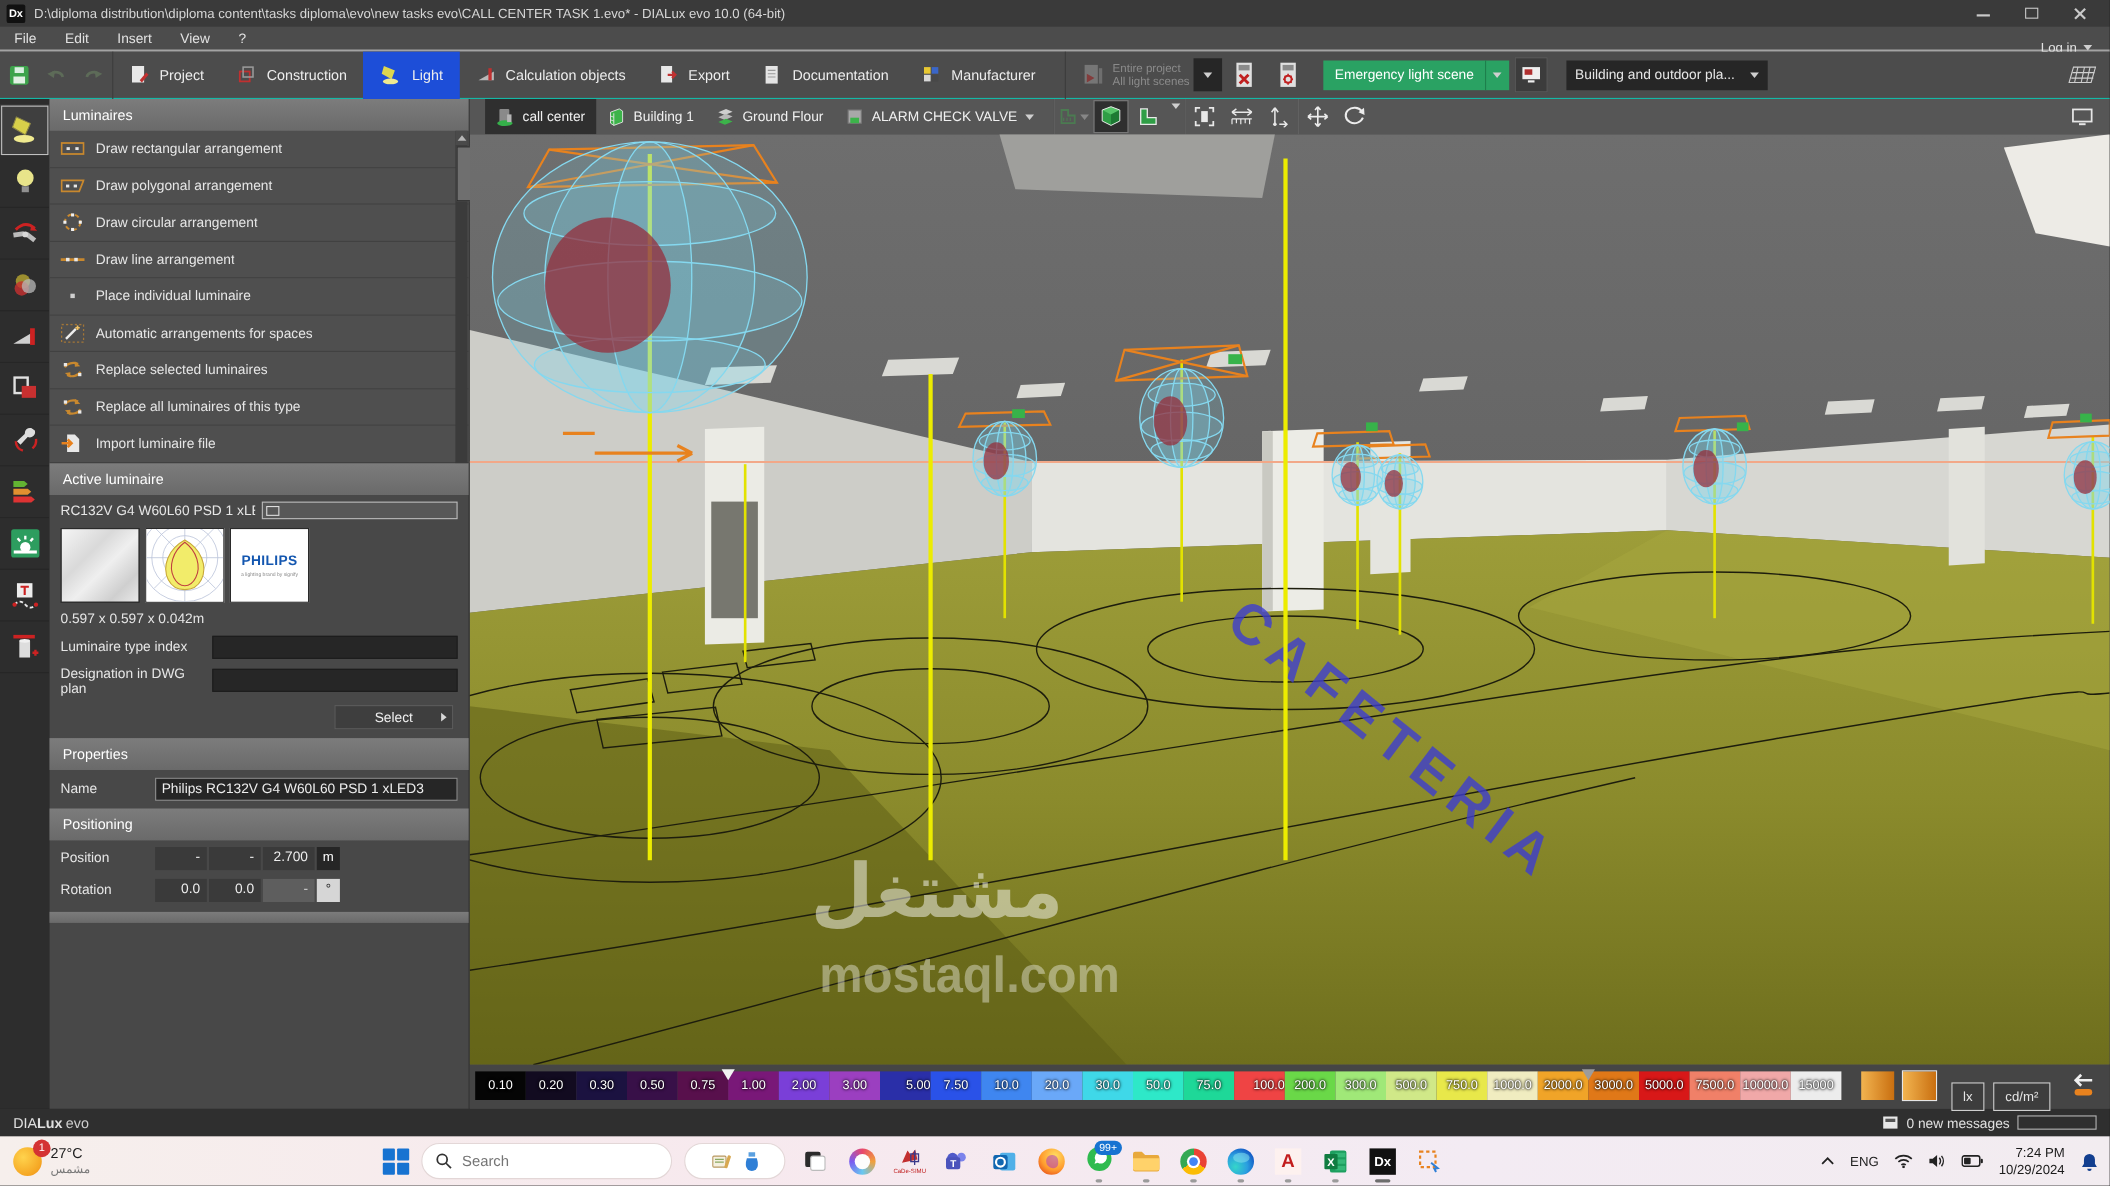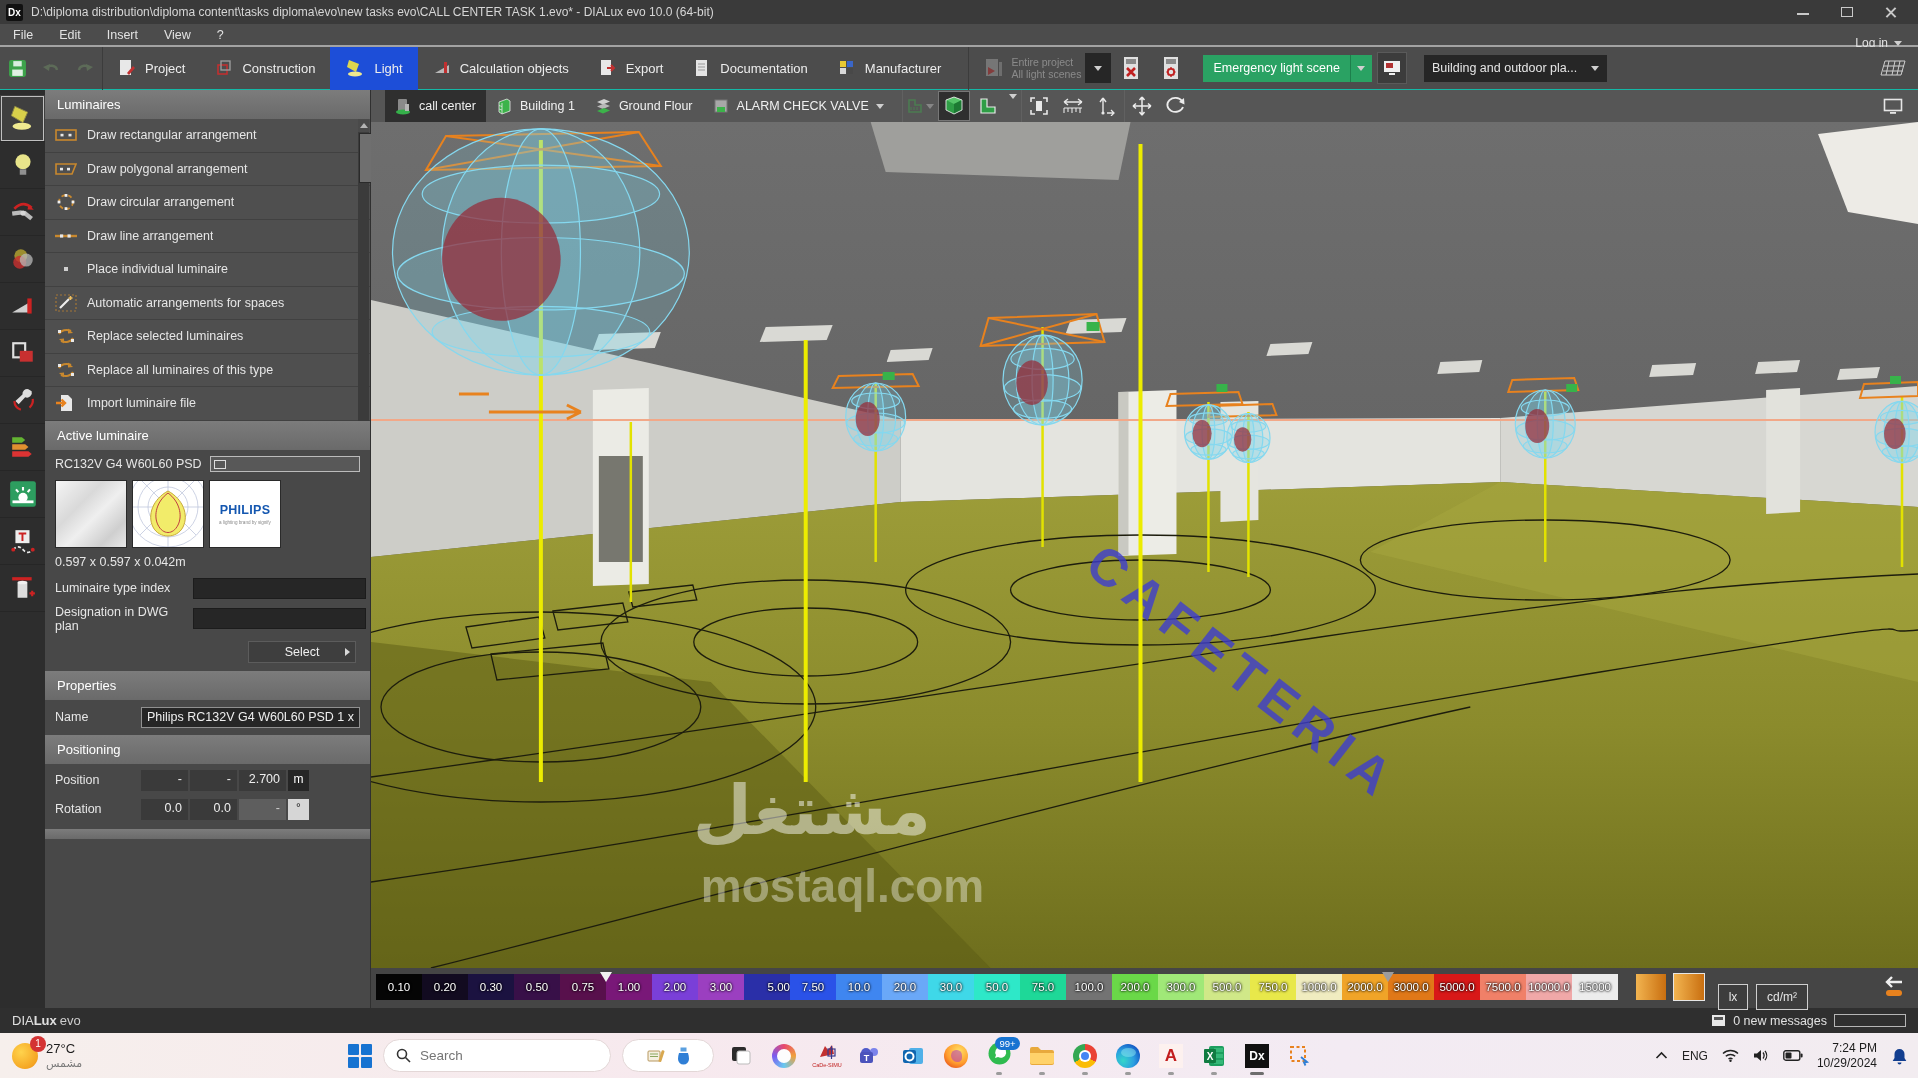--- a/index.html
+++ b/index.html
@@ -42,21 +42,21 @@
 
   
   .workspace { flex:1 1 auto; display:flex; min-height:0; }
 
   
   .rail { width:45px; background:#2d2d2d; flex:0 0 auto; display:flex; flex-direction:column; padding-top:5px; }
   .railcell { width:45px; height:47px; display:flex; align-items:center; justify-content:center; border-bottom:1px solid #262626; }
   .railcell.sel { background:#3f3f3f; outline:1px solid #c0c0c0; outline-offset:-2px; }
 
   
-  .sidebar { width:325px; background:#484848; flex:0 0 auto; display:flex; flex-direction:column; font-size:12.5px; color:#e6e6e6; position:relative; }
+  .sidebar { width:381px; background:#484848; flex:0 0 auto; display:flex; flex-direction:column; font-size:12.5px; color:#e6e6e6; position:relative; }
   .shead { background:linear-gradient(#7c7c7c,#6a6a6a); color:#fff; font-size:13px; padding:7px 12px; flex:0 0 auto; }
   .tools { position:relative; flex:0 0 auto; }
   .trow { height:33.5px; display:flex; align-items:center; gap:10px; padding:0 26px 0 10px; background:#4f4f4f; border-bottom:1px solid #414141; cursor:pointer; }
   .trow span { white-space:nowrap; overflow:hidden; }
   .sbar { position:absolute; right:1px; top:0; bottom:0; width:11px; background:#3b3b3b; }
   .sbar .up { position:absolute; top:0; left:0; right:0; height:13px; background:#4a4a4a; display:flex; align-items:center; justify-content:center; }
   .sbar .up::after { content:""; width:0;height:0;border-left:4px solid transparent;border-right:4px solid transparent;border-bottom:5px solid #b5b5b5; }
   .sbar .thumb { position:absolute; top:14px; left:1px; right:1px; height:50px; background:#6f6f6f; }
   .alum-name { display:flex; align-items:center; padding:6px 10px 4px; gap:6px; }
   .alum-name span { flex:1; font-size:12.5px; white-space:nowrap; overflow:hidden; }
@@ -794,21 +794,21 @@
             <div class="fcseg" style="background: rgb(121, 24, 120);">1.00</div>
             <div class="fcseg" style="background: rgb(122, 63, 216);">2.00</div>
             <div class="fcseg" style="background: rgb(155, 63, 192);">3.00</div>
             <div class="fcseg" style="background: rgb(42, 47, 168); text-align: right;">5.00</div>
             <div class="fcseg" style="background: rgb(42, 82, 232);">7.50</div>
             <div class="fcseg" style="background: rgb(63, 134, 240);">10.0</div>
             <div class="fcseg" style="background: rgb(106, 168, 248);">20.0</div>
             <div class="fcseg" style="background: rgb(63, 216, 232);">30.0</div>
             <div class="fcseg" style="background: rgb(46, 232, 200);">50.0</div>
             <div class="fcseg" style="background: rgb(30, 216, 152);">75.0</div>
-            <div class="fcseg" style="background: #737373;">100.0</div>
+            <div class="fcseg" style="background: #ef4444; text-align: right;">100.0</div>
             <div class="fcseg" style="background: rgb(106, 216, 72);">200.0</div>
             <div class="fcseg" style="background: rgb(160, 232, 120);">300.0</div>
             <div class="fcseg" style="background: rgb(208, 232, 136);">500.0</div>
             <div class="fcseg" style="background: rgb(232, 232, 74);">750.0</div>
             <div class="fcseg" style="background: rgb(240, 236, 192);">1000.0</div>
             <div class="fcseg" style="background: rgb(240, 164, 40);">2000.0</div>
             <div class="fcseg" style="background: rgb(224, 120, 24);">3000.0</div>
             <div class="fcseg" style="background: rgb(216, 24, 24);">5000.0</div>
             <div class="fcseg" style="background: rgb(240, 128, 104);">7500.0</div>
             <div class="fcseg" style="background: rgb(240, 168, 168);">10000.0</div>

